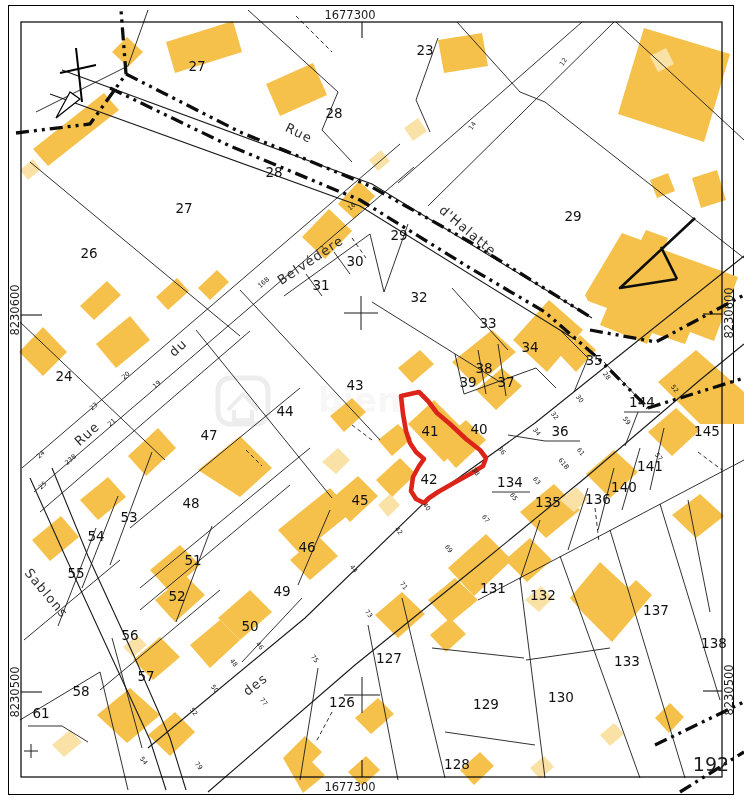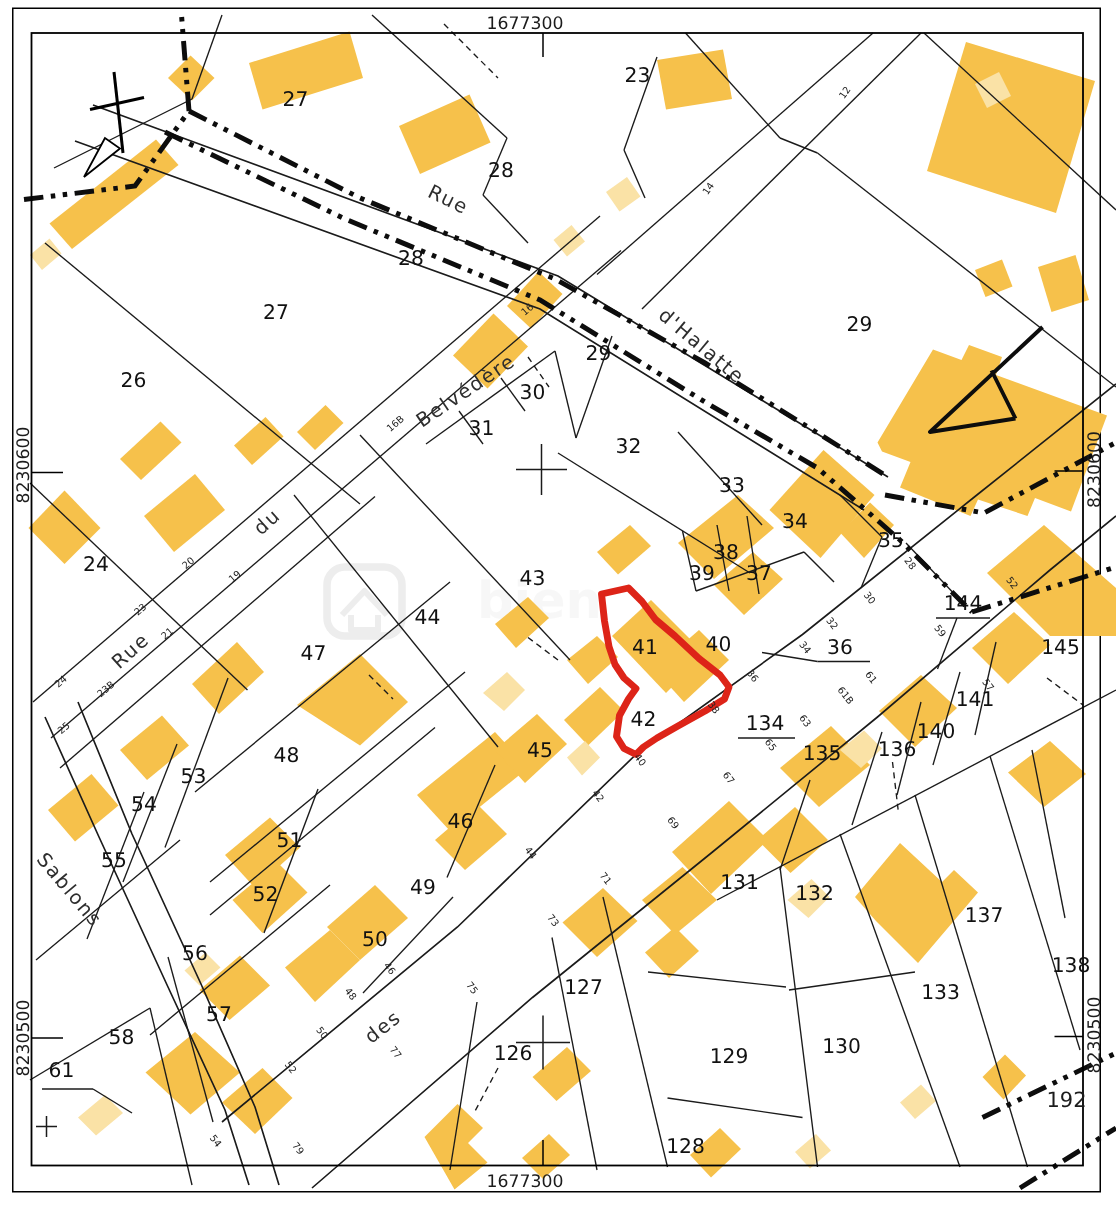--- a/index.html
+++ b/index.html
@@ -307,14 +307,14 @@
       <text x="197" y="767" class="hnum" text-anchor="middle" transform="rotate(52 197 767)">79</text>
       <text x="673" y="390" class="hnum" text-anchor="middle" transform="rotate(52 673 390)">52</text>
     </svg>
 
   <div class="coord" style="left:350px;top:15px;">1677300</div>
   <div class="coord" style="left:350px;top:787px;">1677300</div>
   <div class="coord v" style="left:15px;top:310px;">8230600</div>
   <div class="coord v" style="left:15px;top:692px;">8230500</div>
   <div class="coord v" style="left:729px;top:313px;">8230600</div>
   <div class="coord v" style="left:729px;top:690px;">8230500</div>
-  <div class="coord" style="left:711px;top:734px;font-size:14px;">192</div>
+  <div class="coord" style="left:711px;top:764px;font-size:19px;">192</div>
 </div>
 
 </body></html>

